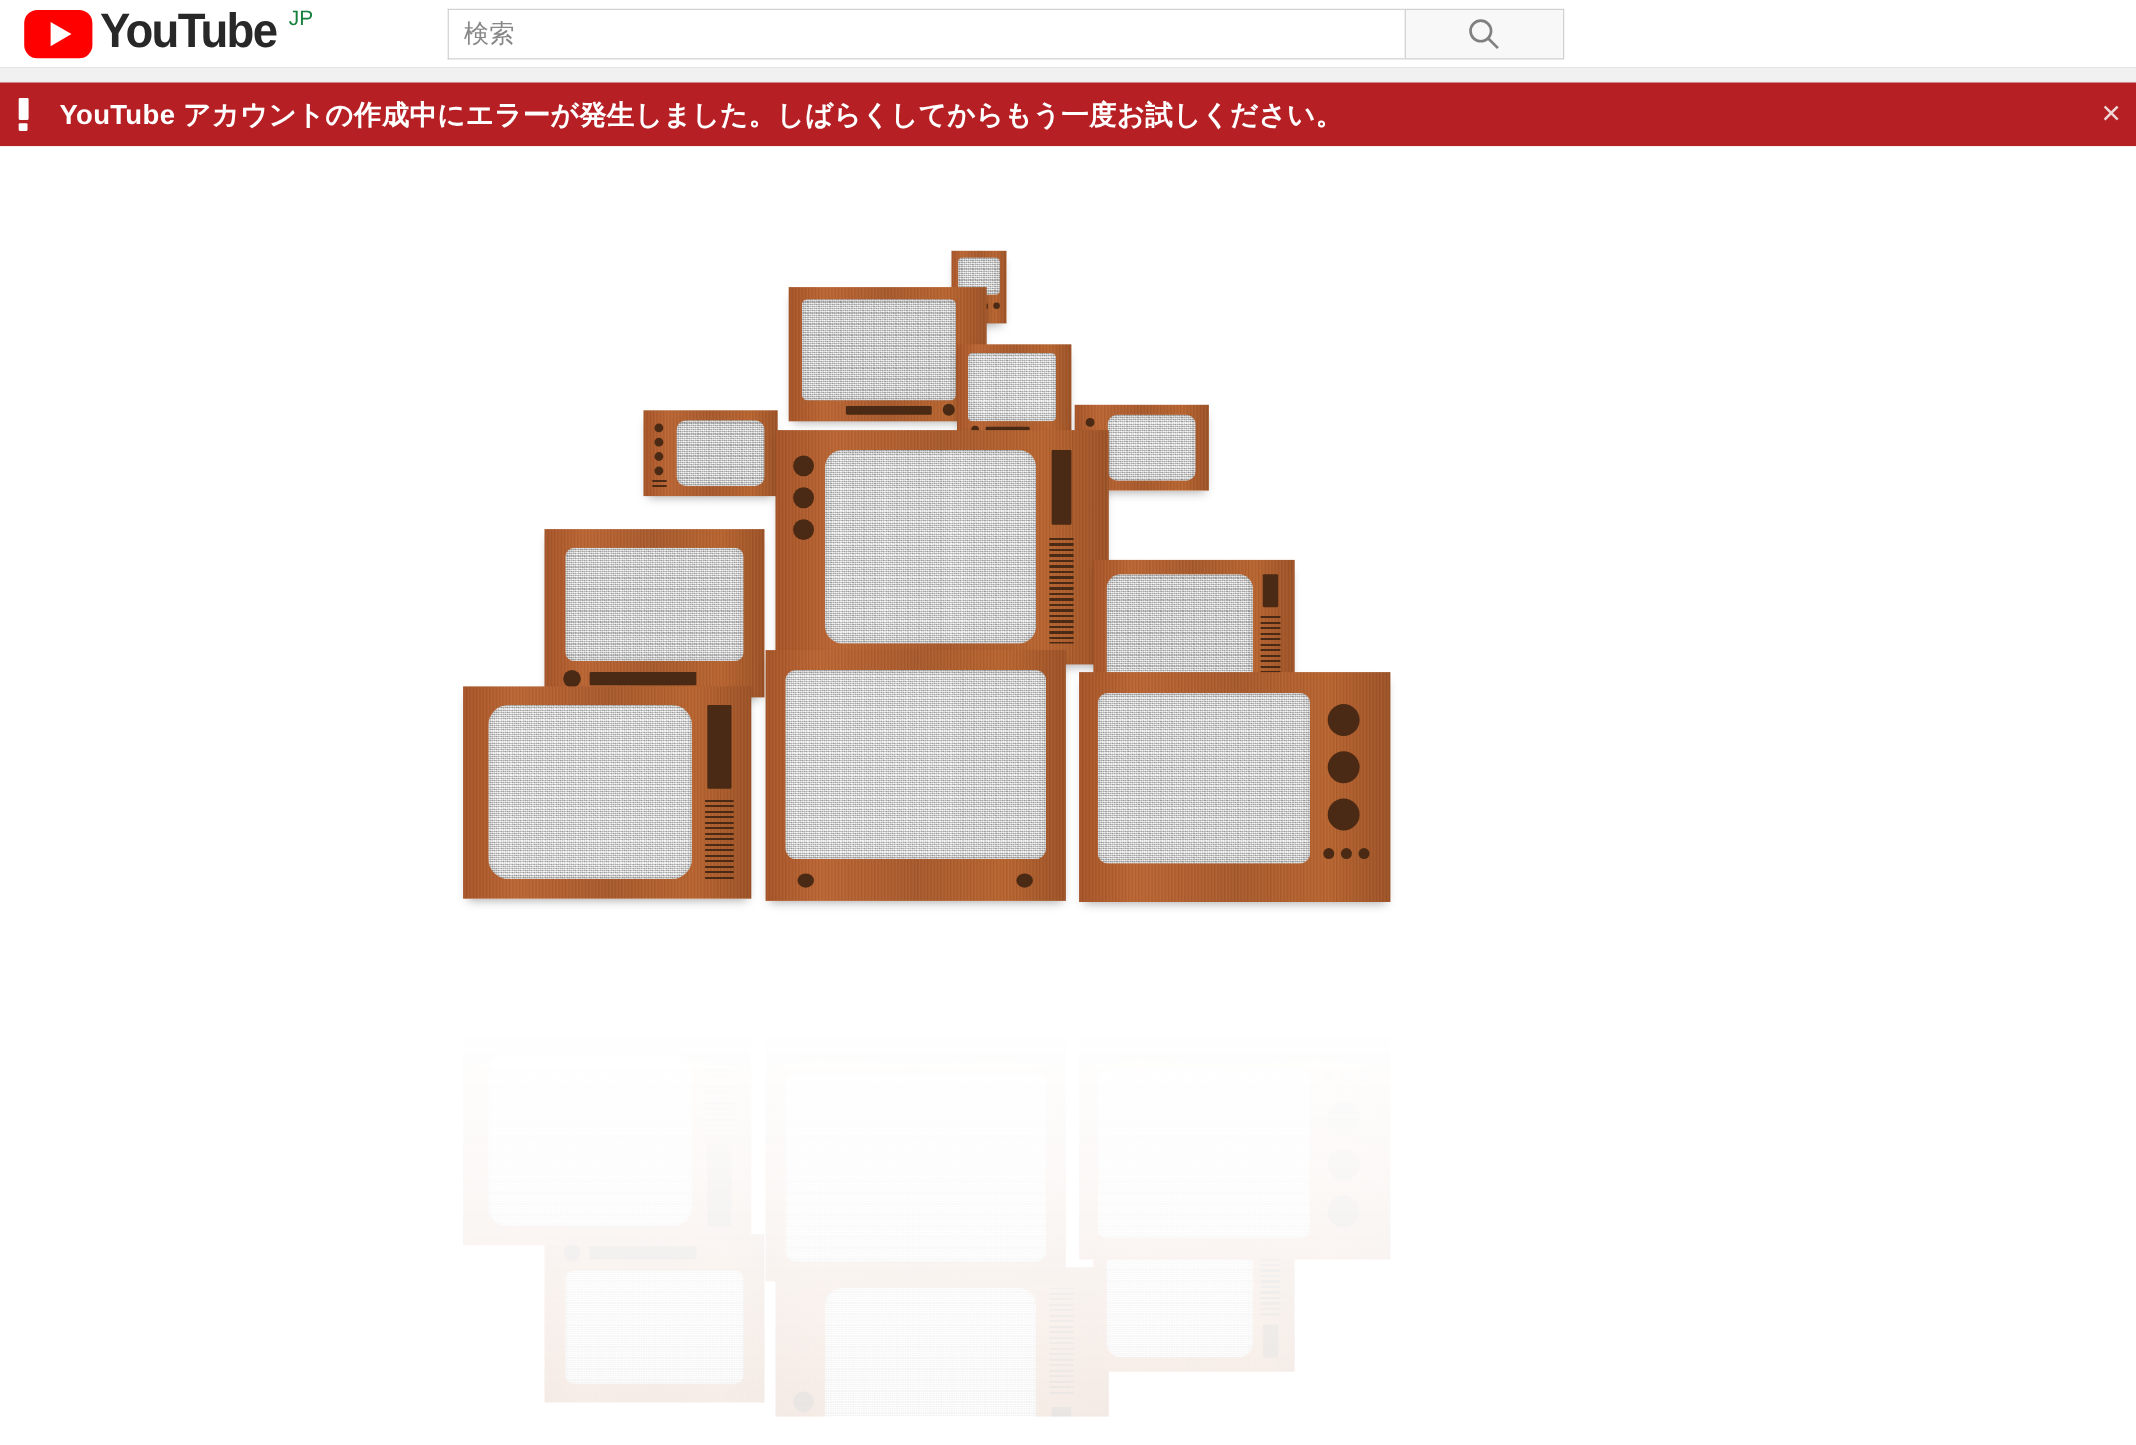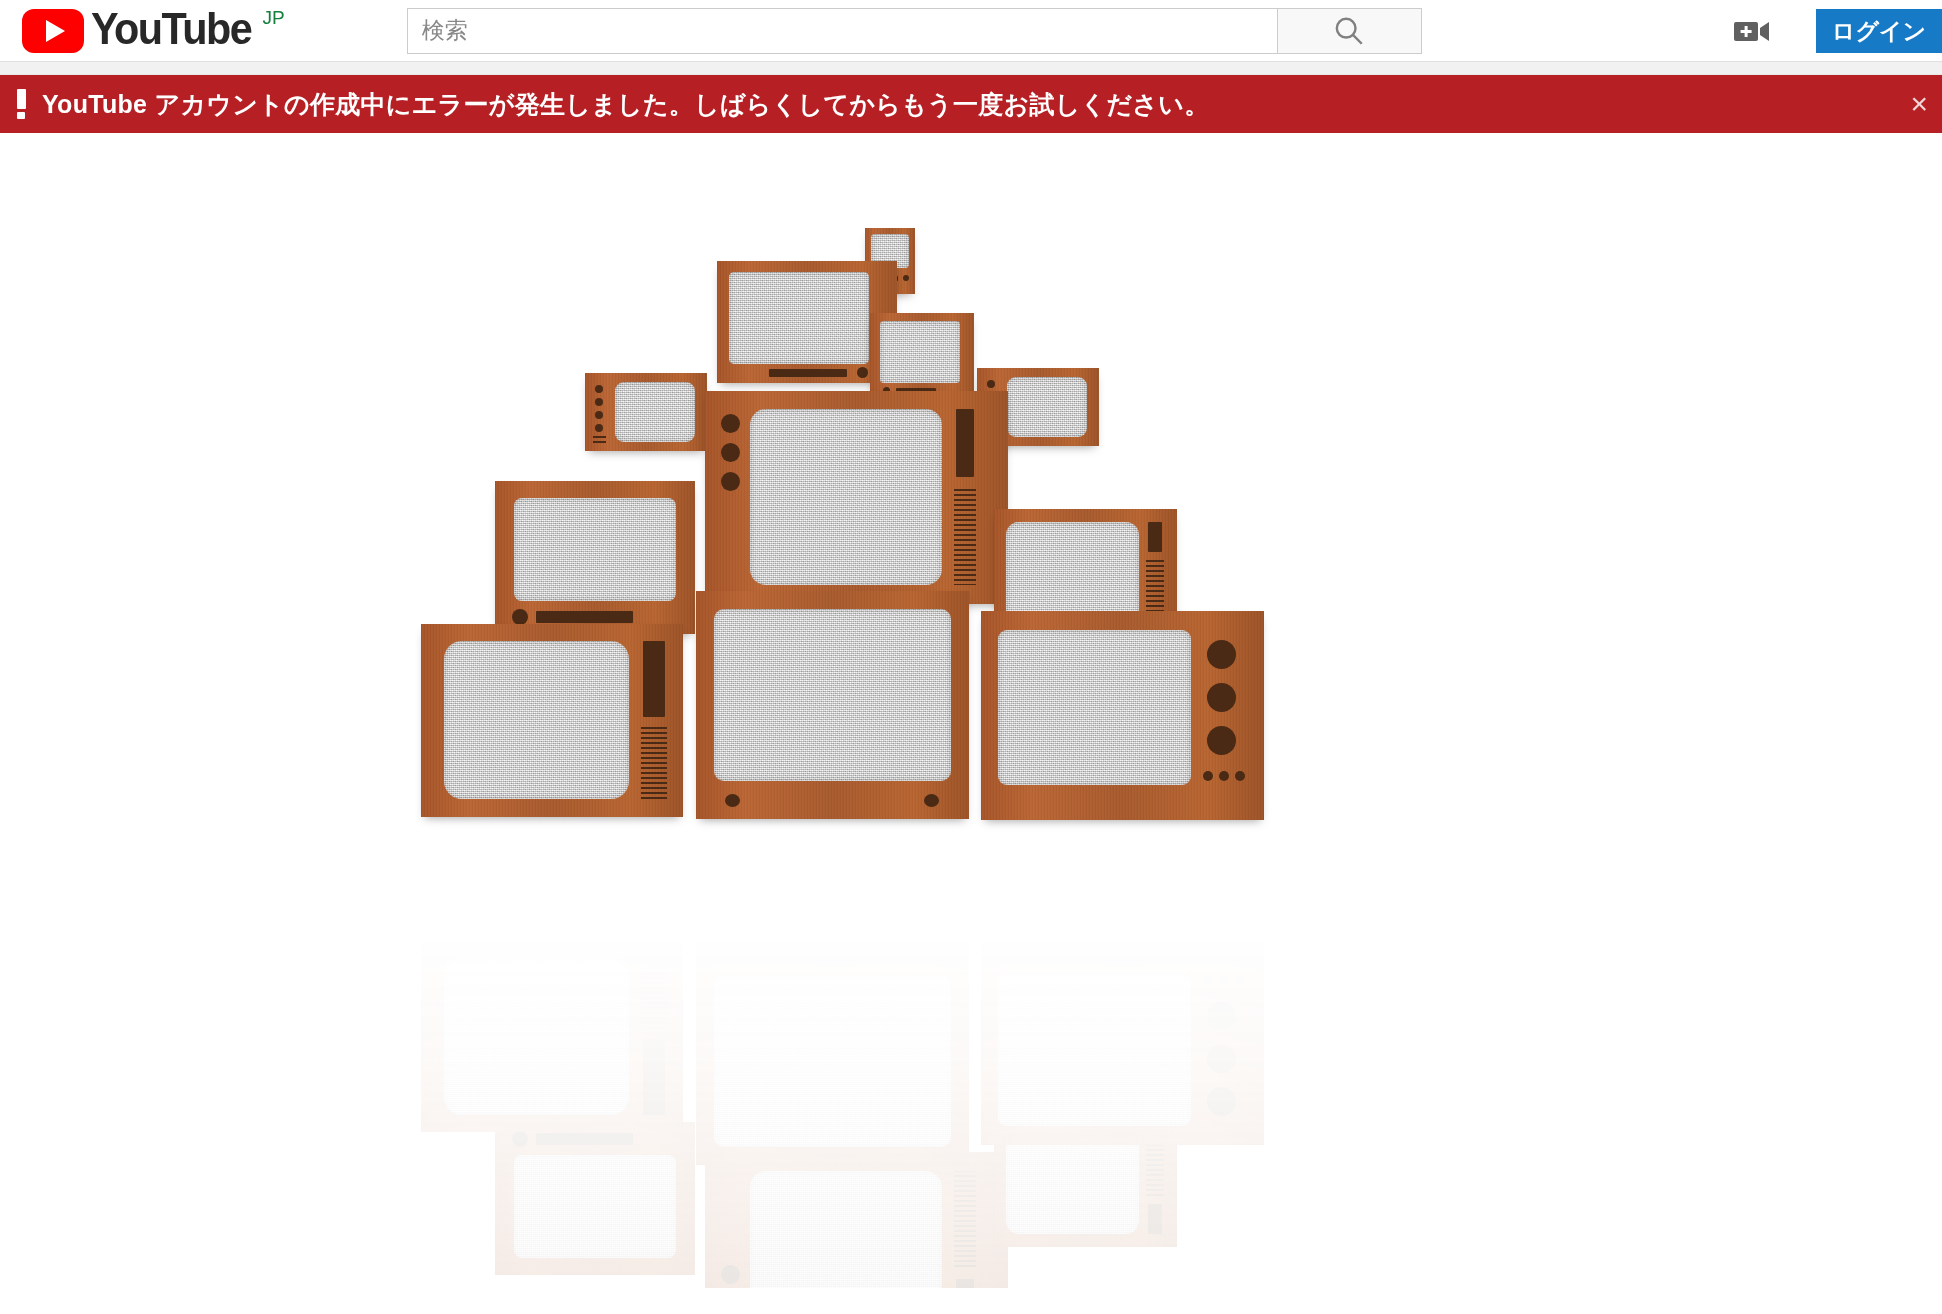--- a/index.html
+++ b/index.html
@@ -141,21 +141,21 @@
     border-radius: 1px;
   }
   .warn-icon .dot {
     width: 8px; height: 7px; background: #ffffff;
     margin-top: 3px; border-radius: 1px;
   }
   .error-text {
     color: #ffffff;
     font-size: 25px;
     font-weight: bold;
-    margin-left: 10px;
+    margin-left: 22px;
     letter-spacing: 0.3px;
     font-family: "Liberation Sans", "DejaVu Sans", sans-serif;
   }
   .error-close {
     position: absolute;
     right: 14px; top: 50%;
     transform: translateY(-50%);
     color: #f0d8d8;
     font-size: 30px;
     line-height: 1;
@@ -251,31 +251,20 @@
   <div class="search-wrap">
     <input class="search-input" type="text" placeholder="検索" style="">
     <button class="search-btn">
       <svg width="34" height="34" viewBox="0 0 24 24">
         <circle cx="10" cy="10" r="6.6" fill="none" stroke="#808080" stroke-width="1.7"></circle>
         <line x1="14.8" y1="14.8" x2="21" y2="21" stroke="#808080" stroke-width="1.7"></line>
       </svg>
     </button>
   </div>
 
-  <div class="mast-right">
-    <span class="upload-icon">
-      <svg width="40" height="28" viewBox="0 0 40 28">
-        <rect x="2" y="5" width="24" height="19" rx="2" fill="#606060"></rect>
-        <path d="M28 11 L37 5 L37 24 L28 18 Z" fill="#606060"></path>
-        <rect x="12.6" y="9" width="3" height="11" fill="#ffffff"></rect>
-        <rect x="8.6" y="13" width="11" height="3" fill="#ffffff"></rect>
-      </svg>
-    </span>
-    <button class="signin-btn">ログイン</button>
-  </div>
 </div>
 
 <div class="mast-gap"></div>
 
 <div class="error-bar">
   <span class="warn-icon">
     <span class="bar"></span>
     <span class="dot"></span>
   </span>
   <span class="error-text">YouTube アカウントの作成中にエラーが発生しました。しばらくしてからもう一度お試しください。</span>

